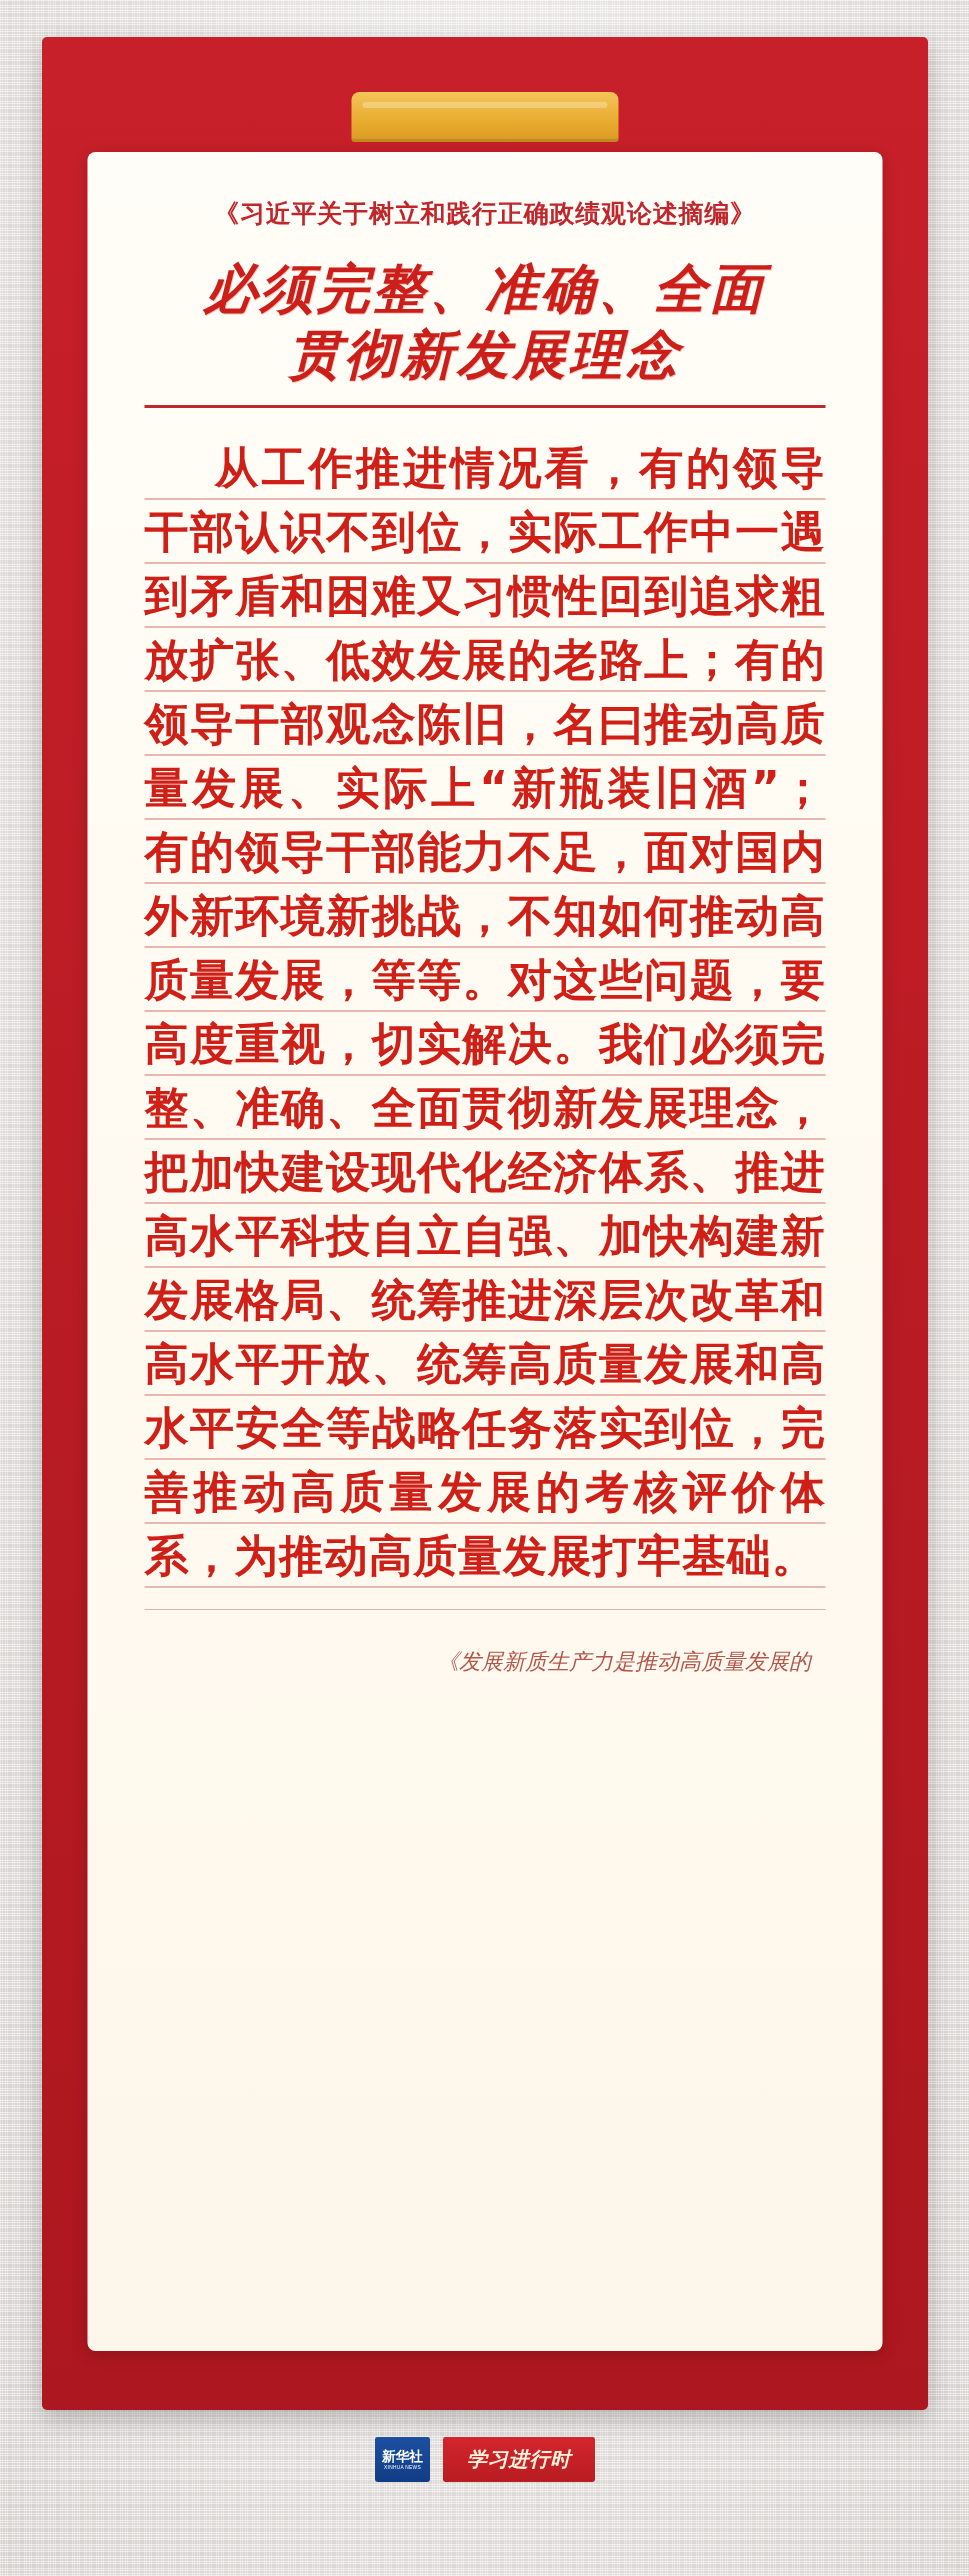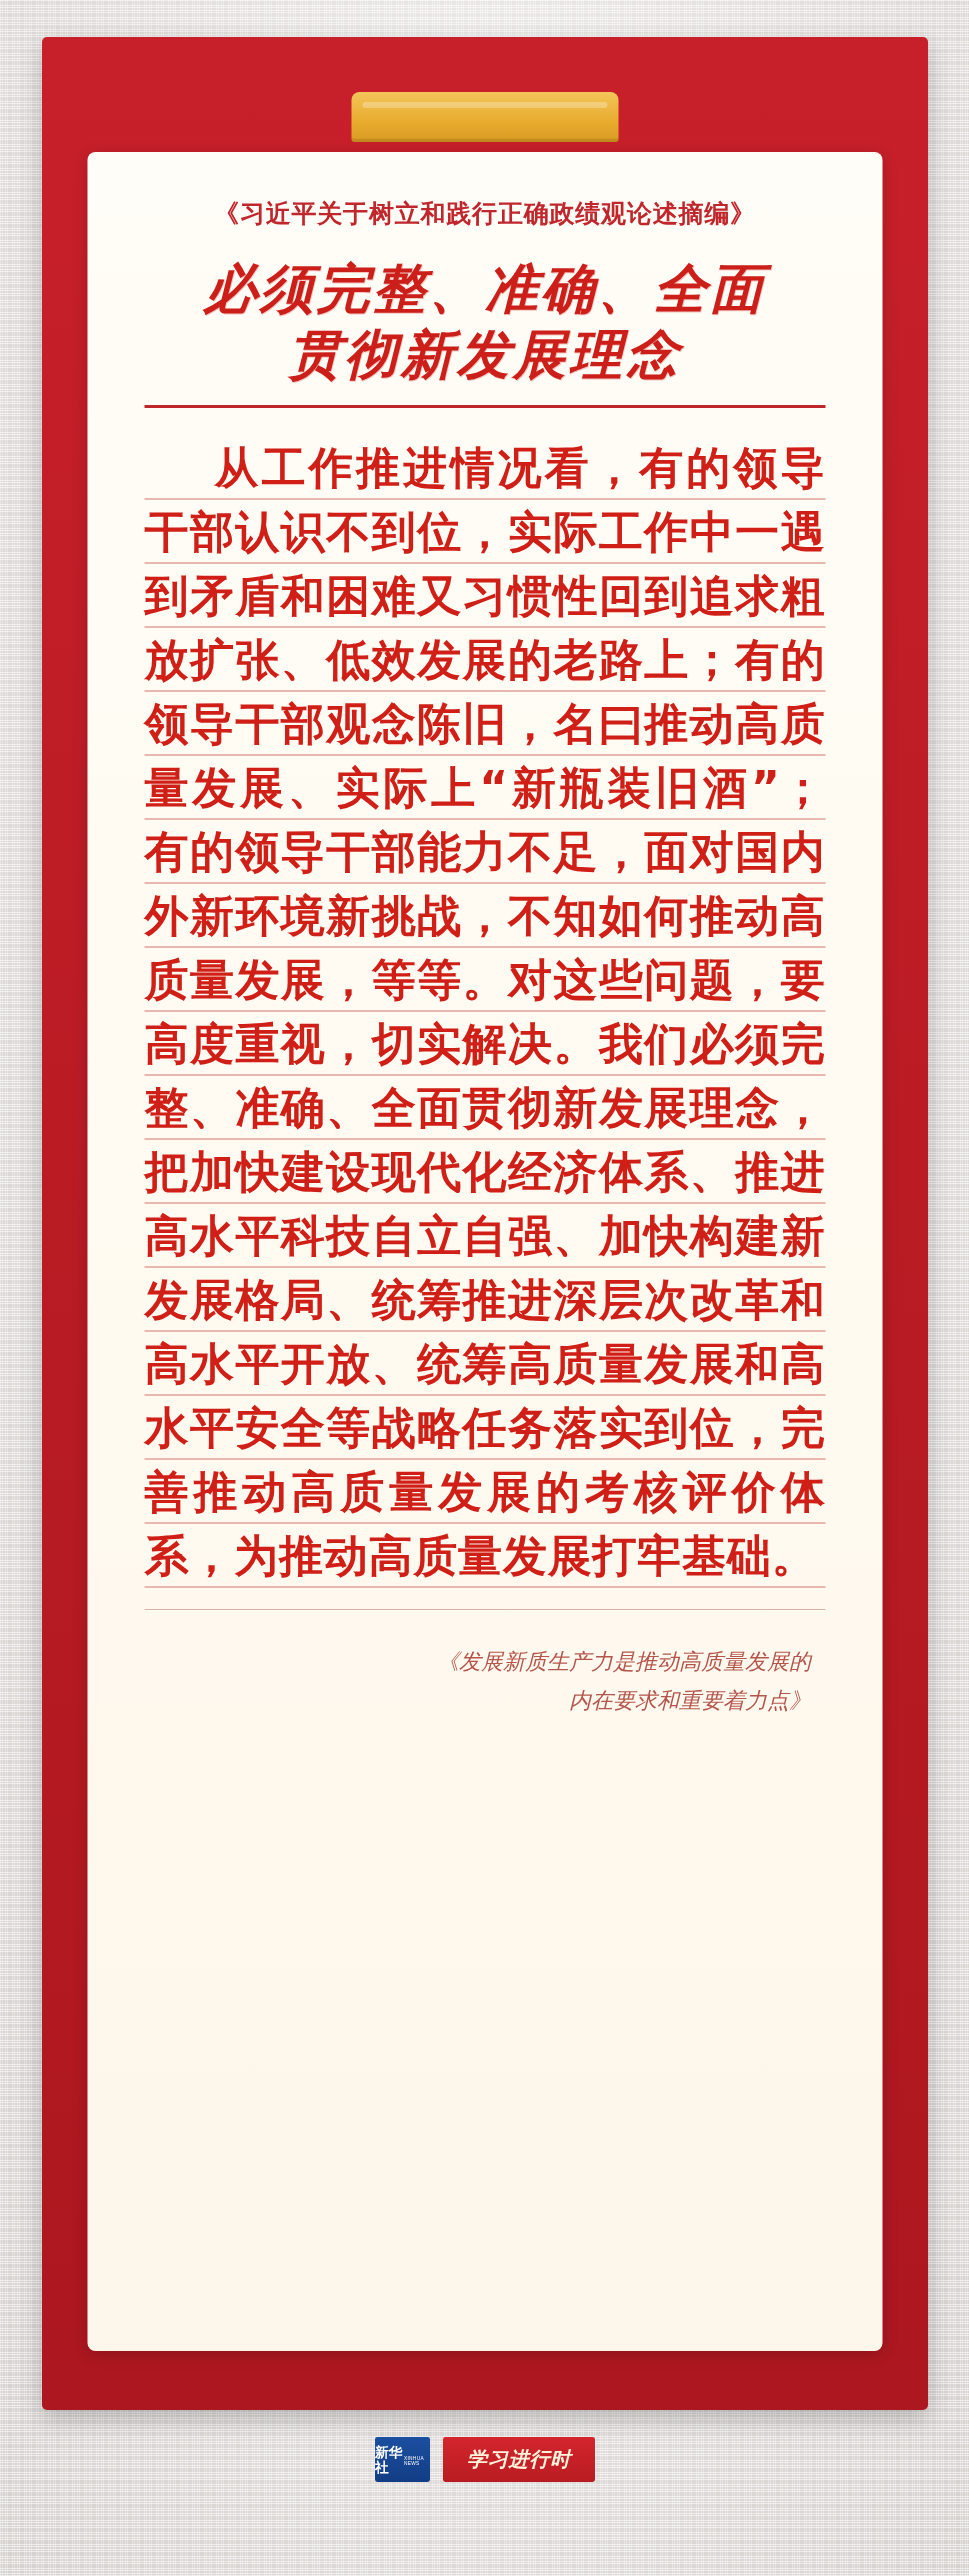--- a/index.html
+++ b/index.html
@@ -142,21 +142,21 @@
     align-items: center;
     gap: 13px;
   }
   .logo-xinhua {
     width: 55px;
     height: 45px;
     background: linear-gradient(180deg, #1b4fa0 0%, #123d85 100%);
     color: #fff;
     border-radius: 2.4px;
     display: flex;
-    flex-direction: row;
+    flex-direction: column;
     align-items: center;
     justify-content: center;
     line-height: 1.05;
   }
   .logo-xinhua .cn {
     font-size: 13.7px;
     font-family: "DejaVu Sans", sans-serif;
     font-weight: 700;
     letter-spacing: 0px;
   }
@@ -201,21 +201,20 @@
     </div>
 
     <div class="rule"></div>
 
     <div class="body-text">从工作推进情况看，有的领导干部认识不到位，实际工作中一遇到矛盾和困难又习惯性回到追求粗放扩张、低效发展的老路上；有的领导干部观念陈旧，名曰推动高质量发展、实际上“新瓶装旧酒”；有的领导干部能力不足，面对国内外新环境新挑战，不知如何推动高质量发展，等等。对这些问题，要高度重视，切实解决。我们必须完整、准确、全面贯彻新发展理念，把加快建设现代化经济体系、推进高水平科技自立自强、加快构建新发展格局、统筹推进深层次改革和高水平开放、统筹高质量发展和高水平安全等战略任务落实到位，完善推动高质量发展的考核评价体系，为推动高质量发展打牢基础。</div>
 
     <div class="bottom-rule"></div>
 
     <div class="source">
       <span class="l">《发展新质生产力是推动高质量发展的</span>
-      <span class="l">内在要求和重要着力点》</span>
     </div>
 
   </div>
 </div>
 
 <div class="footer">
   <div class="logo-xinhua">
     <span class="cn">新华社</span>
     <span class="en">XINHUA NEWS</span>
   </div>

